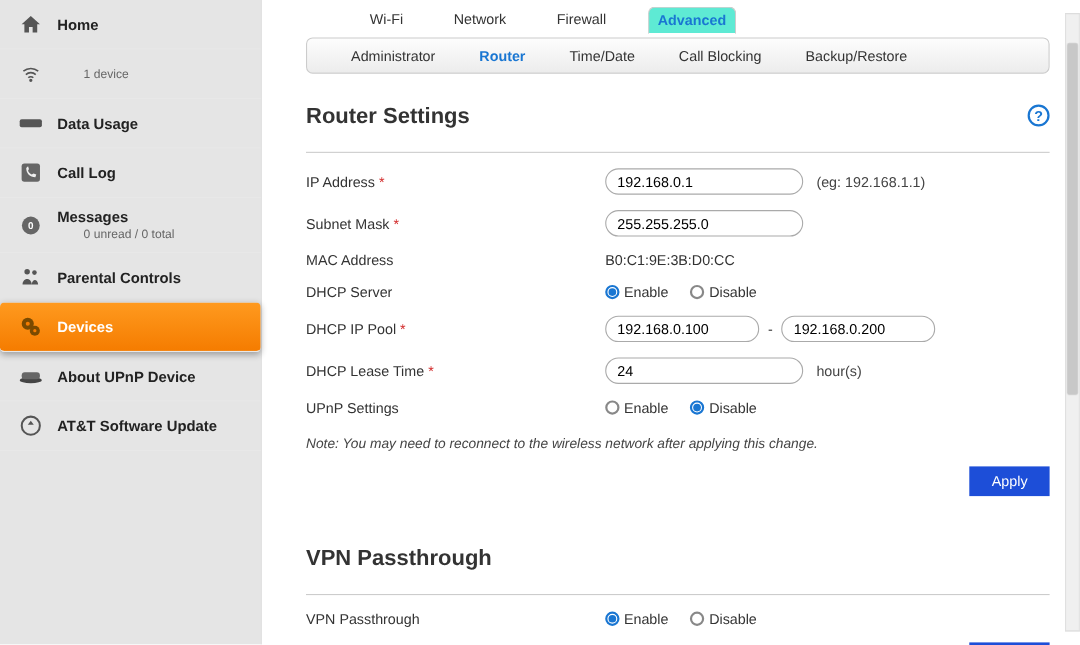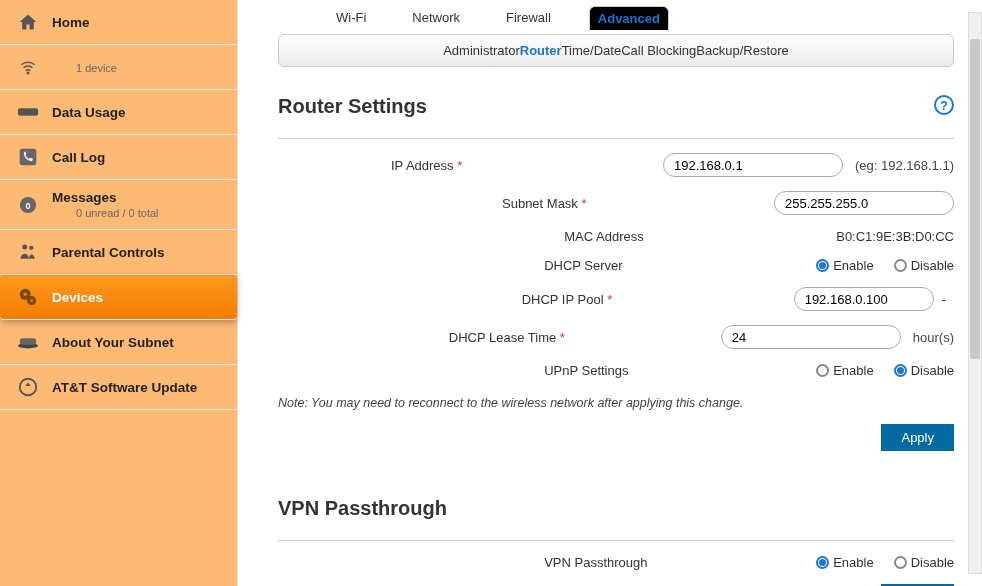--- a/index.html
+++ b/index.html
@@ -1,48 +1,48 @@
 <!DOCTYPE html>
 <html><head>
 <meta charset="utf-8">
 <style>
 * { box-sizing: border-box; margin: 0; padding: 0; }
 body { font-family: Arial, Helvetica, sans-serif; font-size: 13px; color: #333; background: #fff; width: 982px; height: 586px; overflow: hidden; position: relative; }
 .container { display: flex; height: 100%; }
-.sidebar { width: 238px; background: #fdba74; padding-top: 0; border-right: 1px solid #e0e0e0; }
+.sidebar { width: 238px; background: #e5e5e5; padding-top: 0; border-right: 1px solid #e0e0e0; }
 .side-item { display: flex; align-items: center; padding: 10px 14px; cursor: pointer; border-bottom: 1px solid #e8e8e8; }
 .side-item .icon { width: 28px; height: 24px; margin-right: 10px; display: flex; align-items: center; justify-content: center; color: #555; }
 .side-item .txt { flex: 1; }
 .side-item .lbl { font-weight: bold; font-size: 13.5px; color: #222; }
 .side-item .sub { font-size: 11px; color: #666; margin-top: 2px; margin-left: 24px; }
 .side-item.active { background: linear-gradient(#ff9a1f,#f57c00); border-radius: 4px; box-shadow: 0 2px 6px rgba(0,0,0,0.3); color: #fff; }
 .side-item.active .lbl { color: #fff; }
 
 .main { flex: 1; padding: 0 28px 0 40px; position: relative; overflow: auto; }
 .top-tabs { display: flex; gap: 30px; padding: 6px 0 4px 50px; font-size: 13px; }
 .top-tabs .tab { cursor: pointer; padding: 4px 8px; }
-.top-tabs .tab.active { color: #1976d2; font-weight: bold; border: 1px solid #ccc; border-bottom: 1px solid #fff; border-radius: 6px 6px 0 0; background: #000000; position: relative; z-index: 2; }
-.sub-tabs { display: flex; background: linear-gradient(#fdfdfd,#ececec); border: 1px solid #ccc; border-radius: 6px; padding: 8px 40px; font-size: 13px; margin-top: -1px; justify-content: center; }
+.top-tabs .tab.active { color: #1976d2; font-weight: bold; border: 1px solid #ccc; border-bottom: 1px solid #fff; border-radius: 6px 6px 0 0; background: #5eead4; position: relative; z-index: 2; }
+.sub-tabs { display: flex; gap: 40px; background: linear-gradient(#fdfdfd,#ececec); border: 1px solid #ccc; border-radius: 6px; padding: 8px 40px; font-size: 13px; margin-top: -1px; }
 .sub-tabs .stab { cursor: pointer; }
 .sub-tabs .stab.active { color: #1976d2; font-weight: bold; }
 
 .section-title { font-size: 20px; font-weight: bold; margin-top: 28px; padding-bottom: 20px; border-bottom: 1px solid #ccc; position: relative; }
 .help-icon { position: absolute; right: 0; top: 0; width: 20px; height: 20px; border: 2px solid #1976d2; border-radius: 50%; color: #1976d2; font-weight: bold; font-size: 13px; display: flex; align-items: center; justify-content: center; cursor: pointer; }
-.form-row { display: flex; align-items: center; margin-top: 14px; font-size: 13px; justify-content: flex-end; }
+.form-row { display: flex; align-items: center; margin-top: 14px; font-size: 13px; }
 .form-row .flabel { width: 272px; }
 .req { color: #d32f2f; }
 input[type=text] { border: 1px solid #aaa; border-radius: 12px; padding: 3px 10px; font-size: 13px; height: 24px; width: 180px; }
 .hint { margin-left: 12px; color: #444; }
 .radio-group { display: flex; gap: 20px; align-items: center; }
 .radio { display: flex; align-items: center; gap: 4px; cursor: pointer; }
 .radio-circle { width: 13px; height: 13px; border-radius: 50%; border: 2px solid #888; display: inline-block; position: relative; }
 .radio-circle.checked { border-color: #1976d2; }
 .radio-circle.checked::after { content: ''; position: absolute; width: 7px; height: 7px; background: #1976d2; border-radius: 50%; top: 1px; left: 1px; }
 .note { font-style: italic; font-size: 12.5px; color: #444; margin-top: 18px; }
-.btn-apply { float: right; background: #0369a1; color: #fff; border: none; padding: 6px 20px; font-size: 13px; cursor: pointer; margin-top: 14px; margin-bottom: 18px; }
+.btn-apply { float: right; background: #1d4ed8; color: #fff; border: none; padding: 6px 20px; font-size: 13px; cursor: pointer; margin-top: 14px; margin-bottom: 18px; }
 .clear { clear: both; }
 .pool-sep { margin: 0 8px; }
 .pool input { width: 140px; }
 .scrolltrack { position: absolute; right: 0; top: 12px; bottom: 12px; width: 14px; background: #f0f0f0; border: 1px solid #ddd; }
 .scrollthumb { position: absolute; left: 1px; right: 1px; top: 26px; height: 320px; background: #c8c8c8; border-radius: 2px; }
 svg { display: block; }
 </style>
 </head>
 <body>
 
@@ -139,21 +139,21 @@
 
 
     <div class="side-item">
       <span class="icon">
           <svg width="22" height="16" viewBox="0 0 24 16" fill="#555">
             <ellipse cx="12" cy="12" rx="11" ry="3" fill="#444"></ellipse>
             <rect x="3" y="4" width="18" height="7" rx="3" fill="#666"></rect>
           </svg>
         </span>
       <span class="txt">
-          <div class="lbl">About Your Subnet</div>
+          <div class="lbl">About UPnP Device</div>
         </span>
     </div>
 
     <div class="side-item">
       <span class="icon">
           <svg width="22" height="22" viewBox="0 0 24 24" fill="none" stroke="#555" stroke-width="2">
             <circle cx="12" cy="12" r="9"></circle>
             <path d="M12 7v6M9 11l3-4 3 4" fill="#555" stroke="none"></path>
           </svg>
         </span>
@@ -210,20 +210,21 @@
             <span class="radio-circle"></span>
             <span>Disable</span>
           </label>
       </div>
     </div>
 
     <div class="form-row pool">
       <div class="flabel"><span>DHCP IP Pool</span> <span class="req">*</span></div>
       <input type="text" value="192.168.0.100" style="">
       <span class="pool-sep">-</span>
+      <input type="text" value="192.168.0.200" style="">
     </div>
 
     <div class="form-row">
       <div class="flabel"><span>DHCP Lease Time</span> <span class="req">*</span></div>
       <input type="text" value="24" style="">
       <span class="hint">hour(s)</span>
     </div>
 
     <div class="form-row">
       <div class="flabel">UPnP Settings</div>

